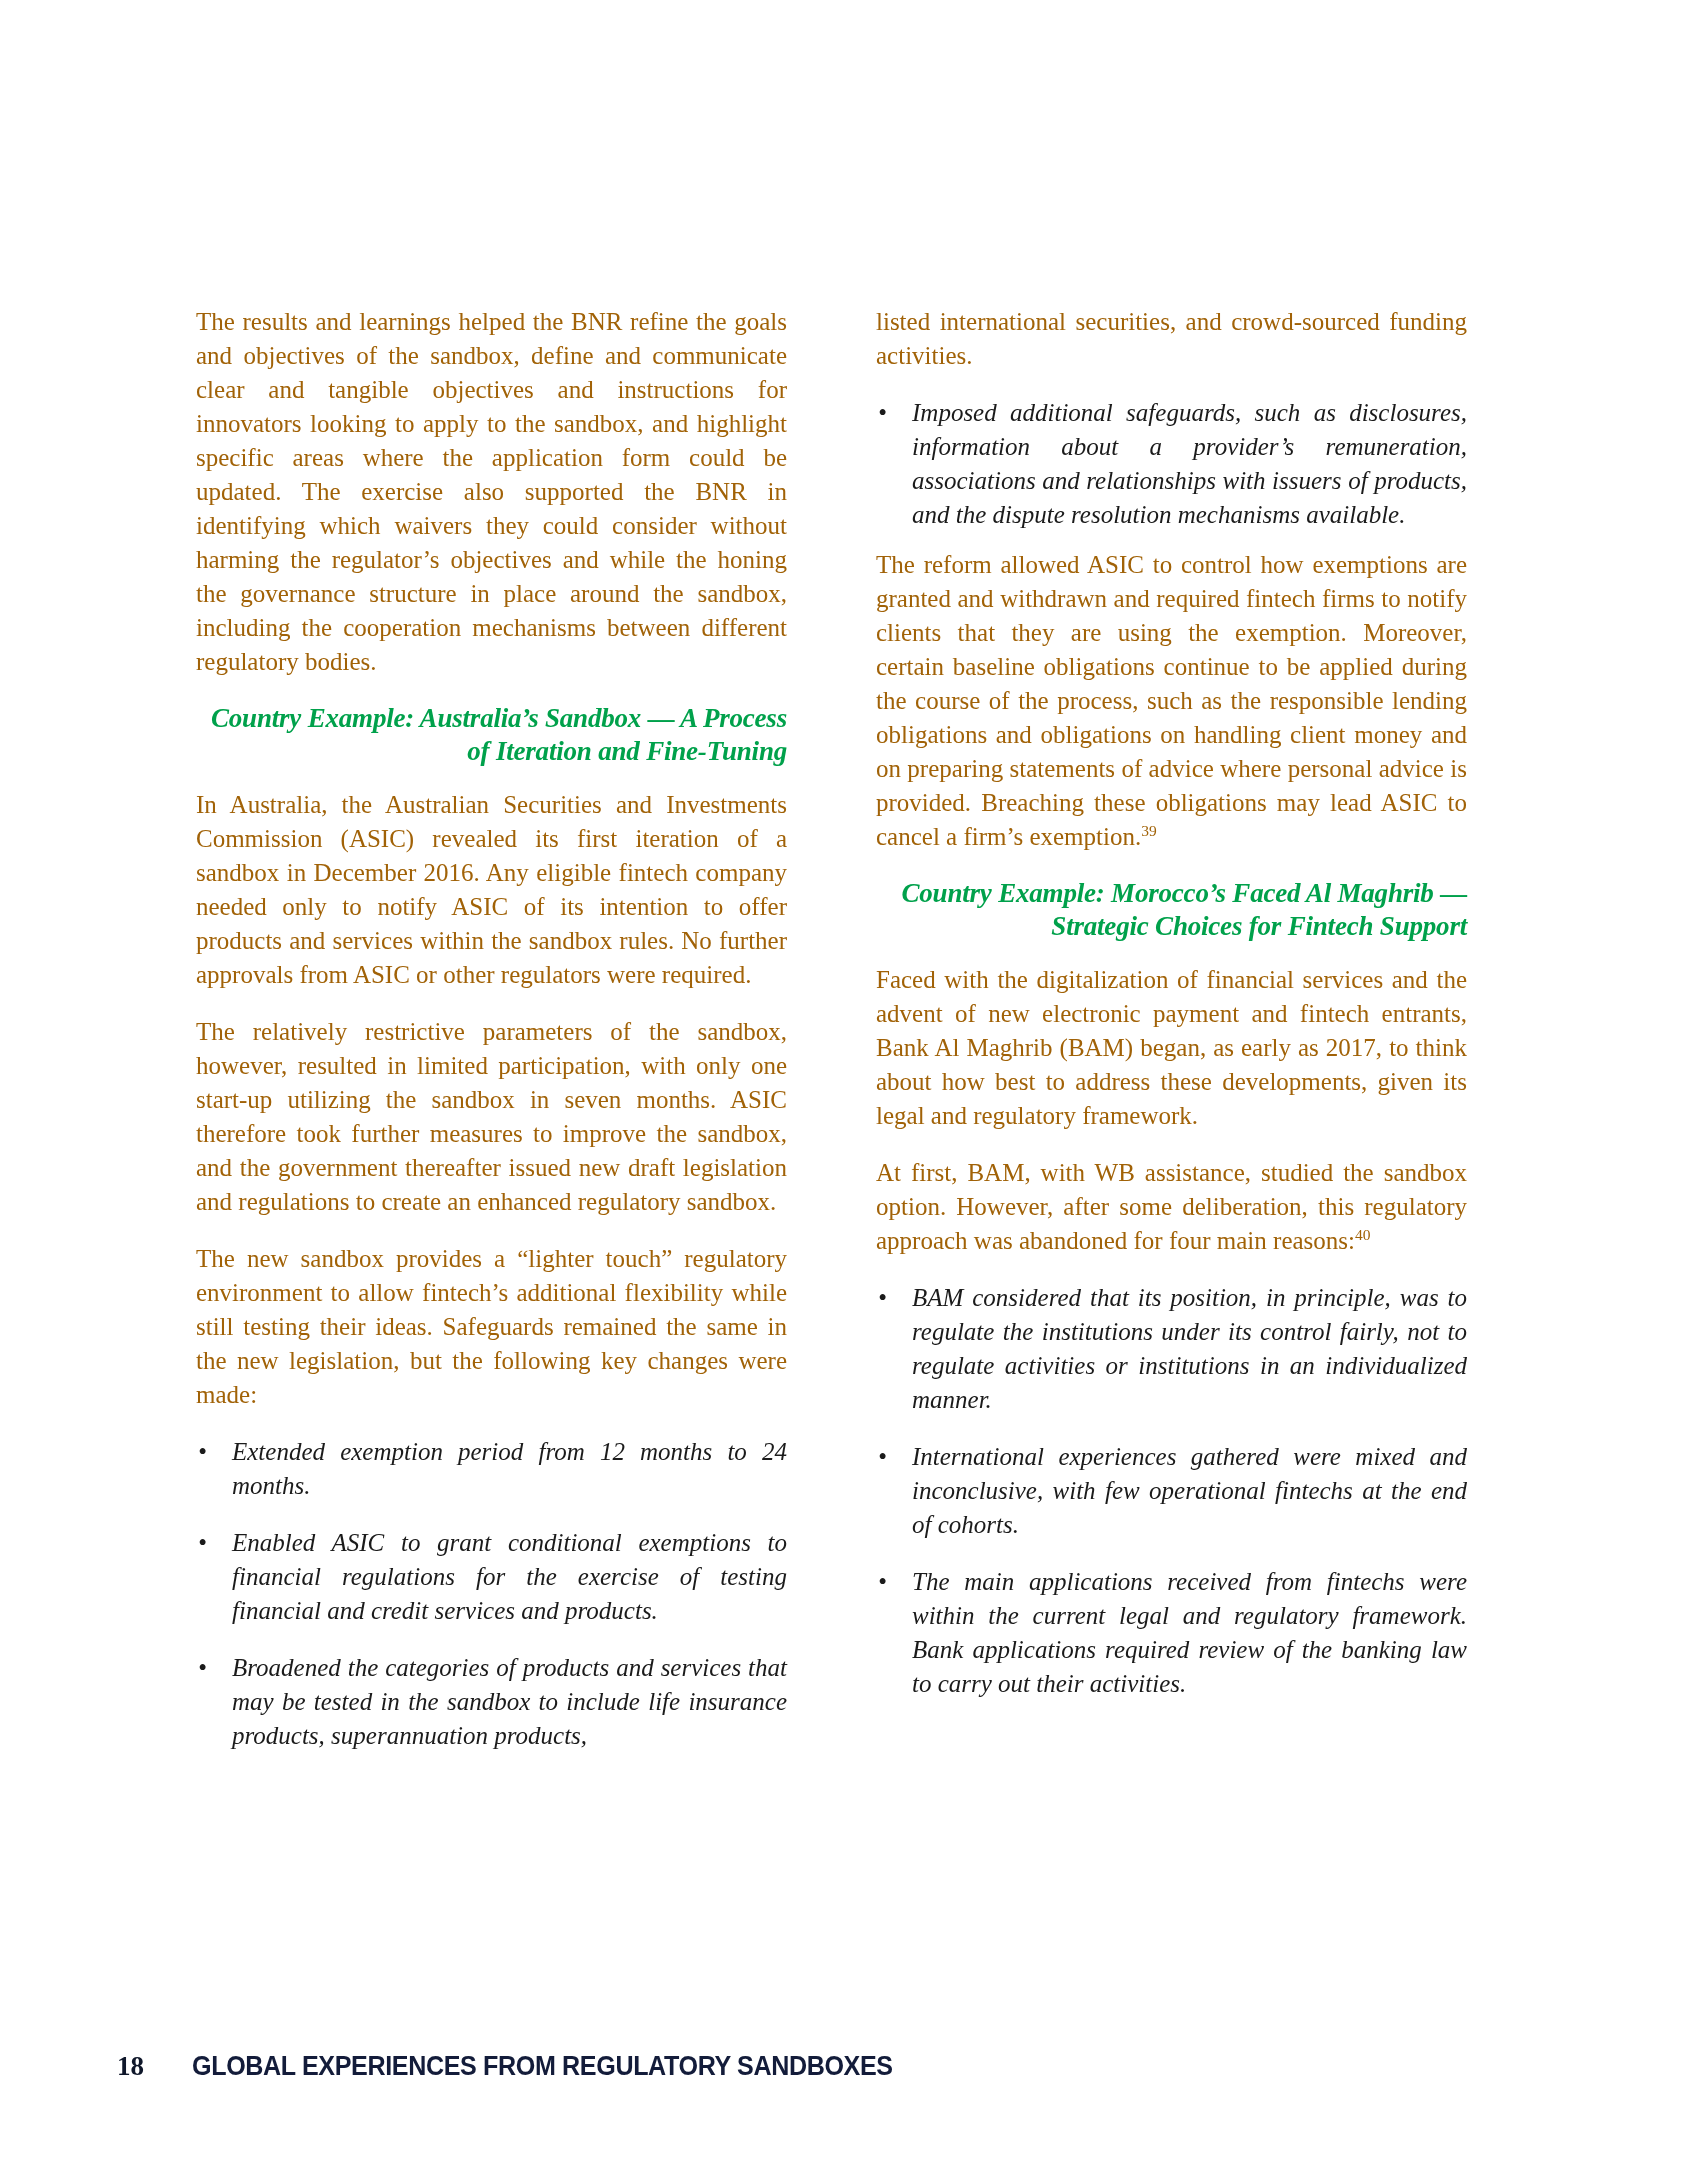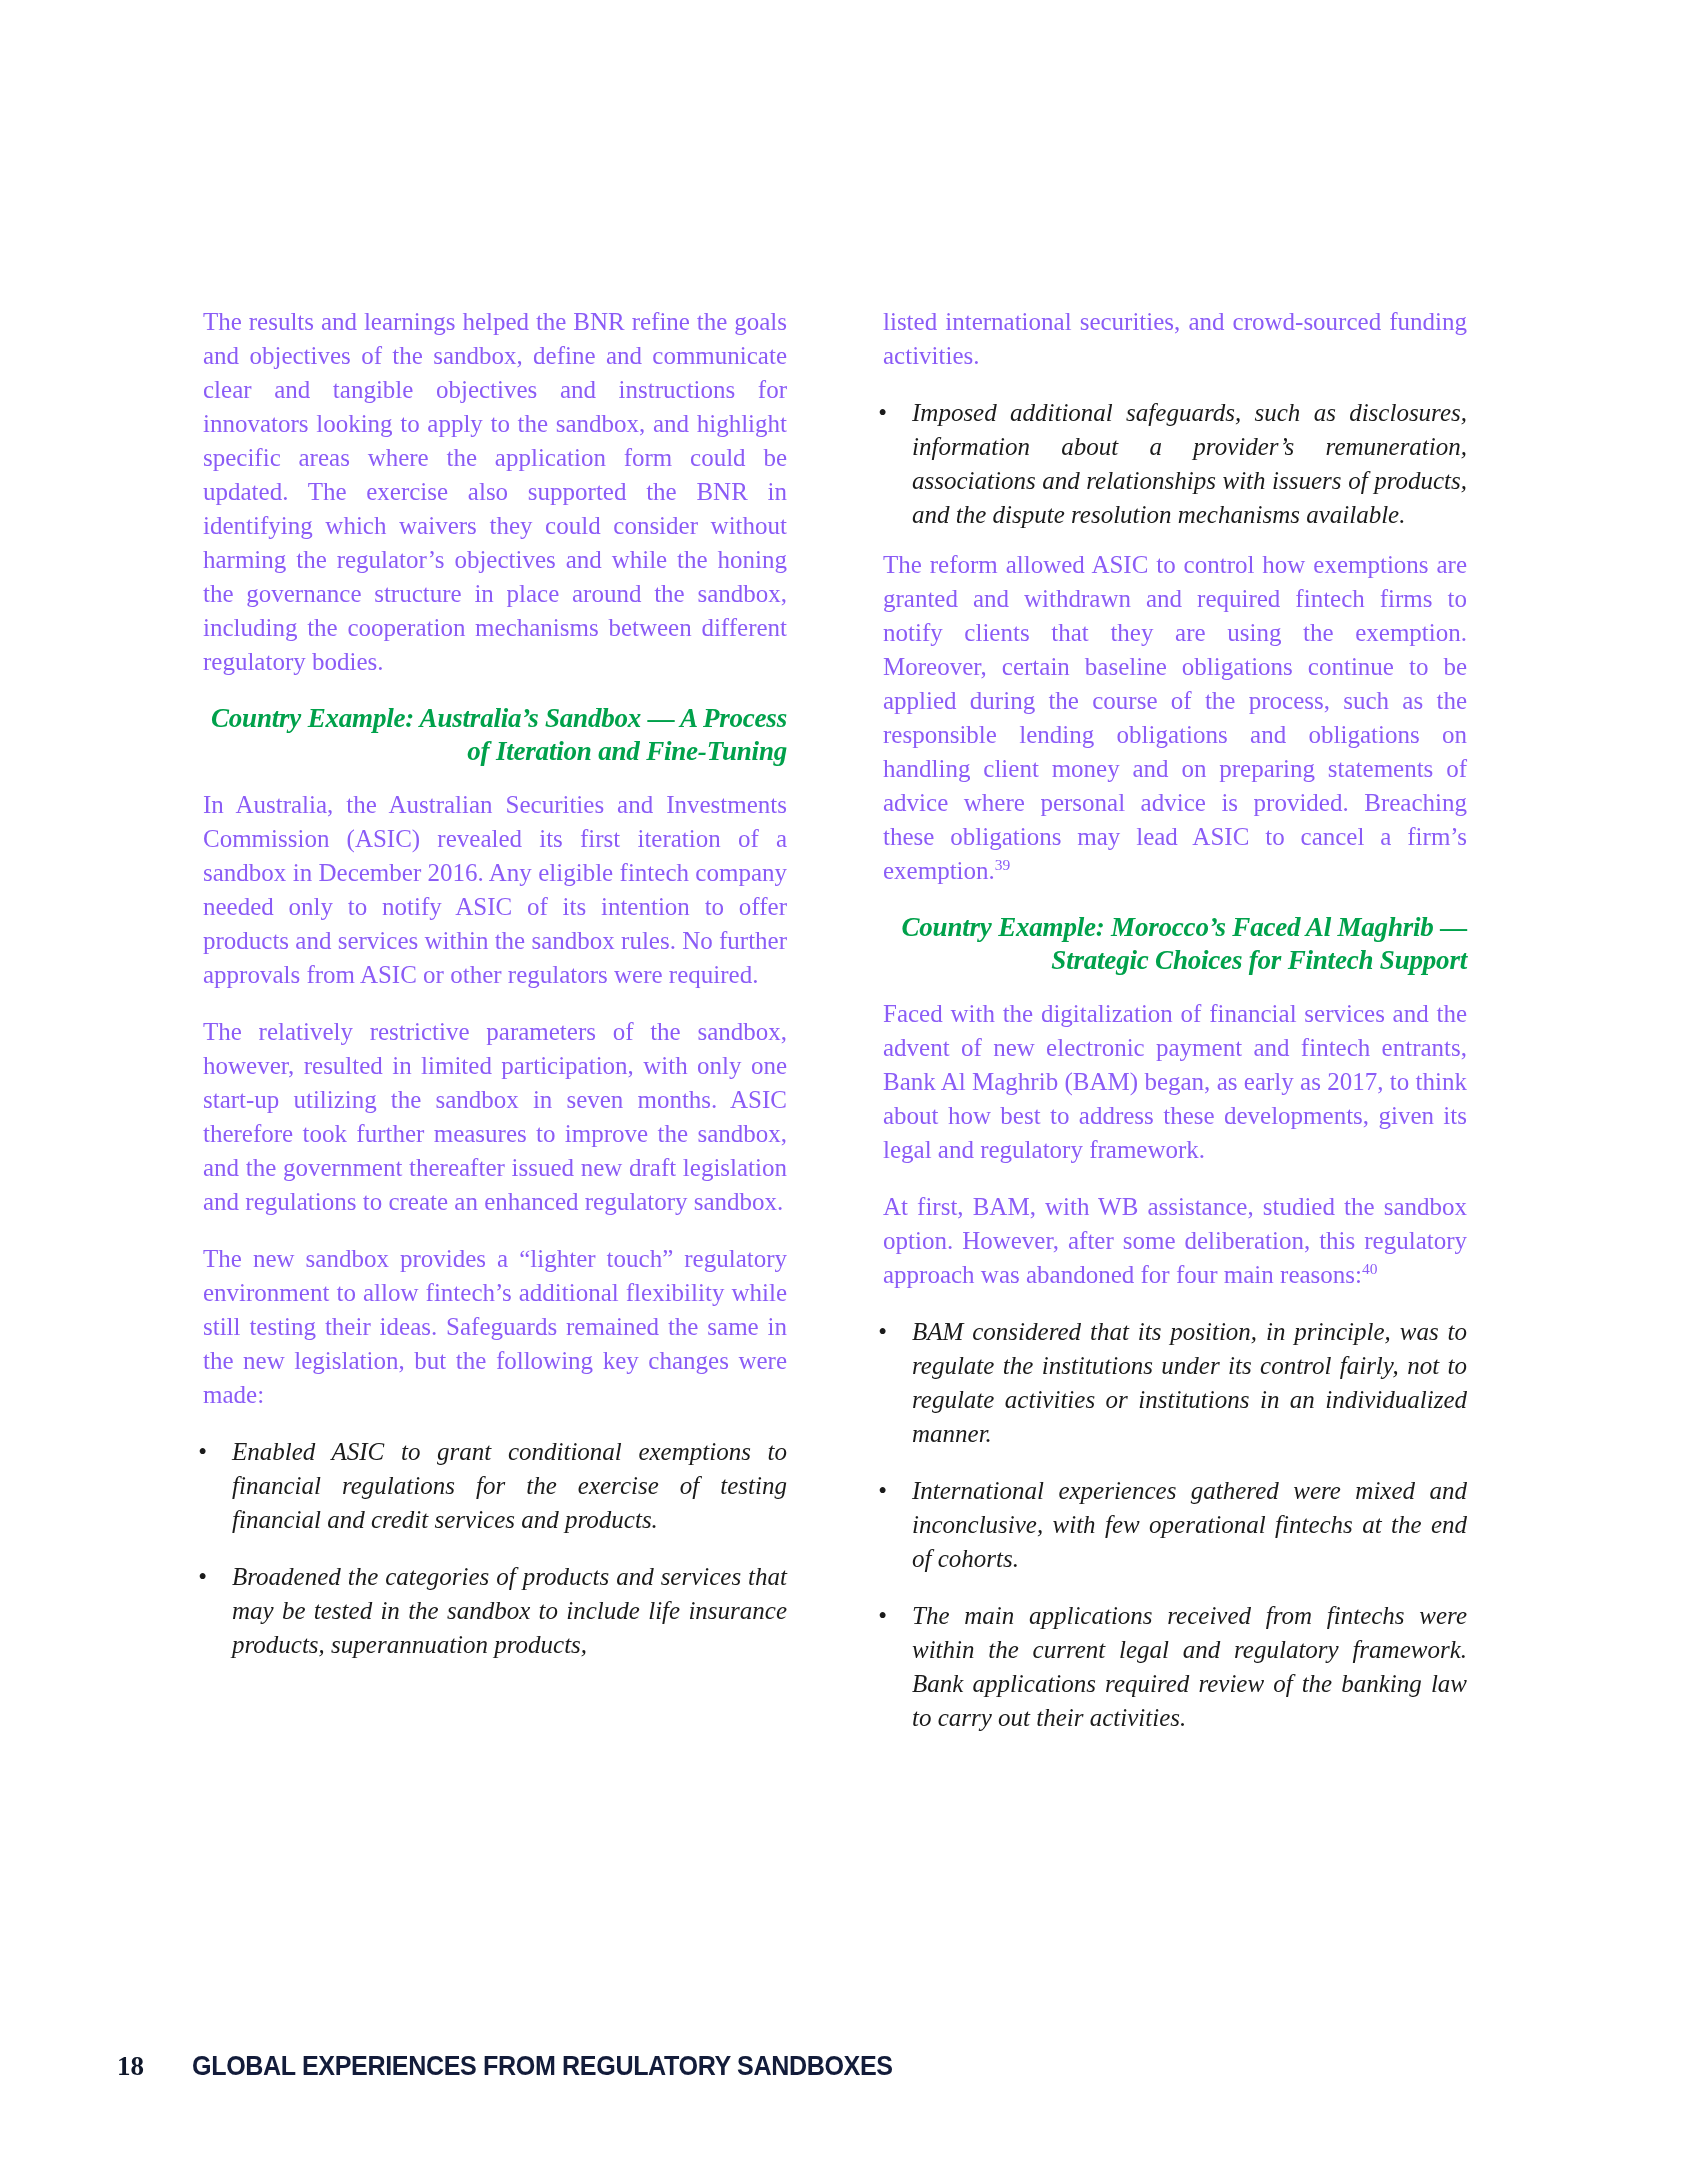--- a/index.html
+++ b/index.html
@@ -30,27 +30,27 @@
     width: 1271px;       
     display: flex;
     gap: 89px;           
   }
   .col {
     width: 591px;
     flex: 0 0 591px;
   }
 
   p.body-text {
-    margin: 0 0 23px 7px;
+    margin: 0 0 23px 0;
     font-size: 25px;
     line-height: 34px;
     text-align: justify;
     text-justify: inter-word;
     hyphens: none;
-    color: #8b5cf6;
+    color: #a16207;
   }
   p.body-text:last-child { margin-bottom: 0; }
 
   
   h2.section-heading {
     margin: 18px 0 20px 0;
     font-size: 27px;
     line-height: 33px;
     font-style: italic;
     font-weight: bold;
@@ -134,20 +134,21 @@
 
       <h2 class="section-heading first">Country Example: Australia’s Sandbox — A Process of Iteration and Fine-Tuning</h2>
 
       <p class="body-text">In Australia, the Australian Securities and Investments Commission (ASIC) revealed its first iteration of a sandbox in December 2016. Any eligible fintech company needed only to notify ASIC of its intention to offer products and services within the sandbox rules. No further approvals from ASIC or other regulators were required.</p>
 
       <p class="body-text">The relatively restrictive parameters of the sandbox, however, resulted in limited participation, with only one start-up utilizing the sandbox in seven months. ASIC therefore took further measures to improve the sandbox, and the government thereafter issued new draft legislation and regulations to create an enhanced regulatory sandbox.</p>
 
       <p class="body-text">The new sandbox provides a “lighter touch” regulatory environment to allow fintech’s additional flexibility while still testing their ideas. Safeguards remained the same in the new legislation, but the following key changes were made:</p>
 
       <ul class="bullets">
+        <li>Extended exemption period from 12 months to 24 months.</li>
         <li>Enabled ASIC to grant conditional exemptions to financial regulations for the exercise of testing financial and credit services and products.</li>
         <li>Broadened the categories of products and services that may be tested in the sandbox to include life insurance products, superannuation products,</li>
       </ul>
 
     </div>
 
     <div class="col">
 
       <p class="body-text">listed international securities, and crowd-sourced funding activities.</p>
 

